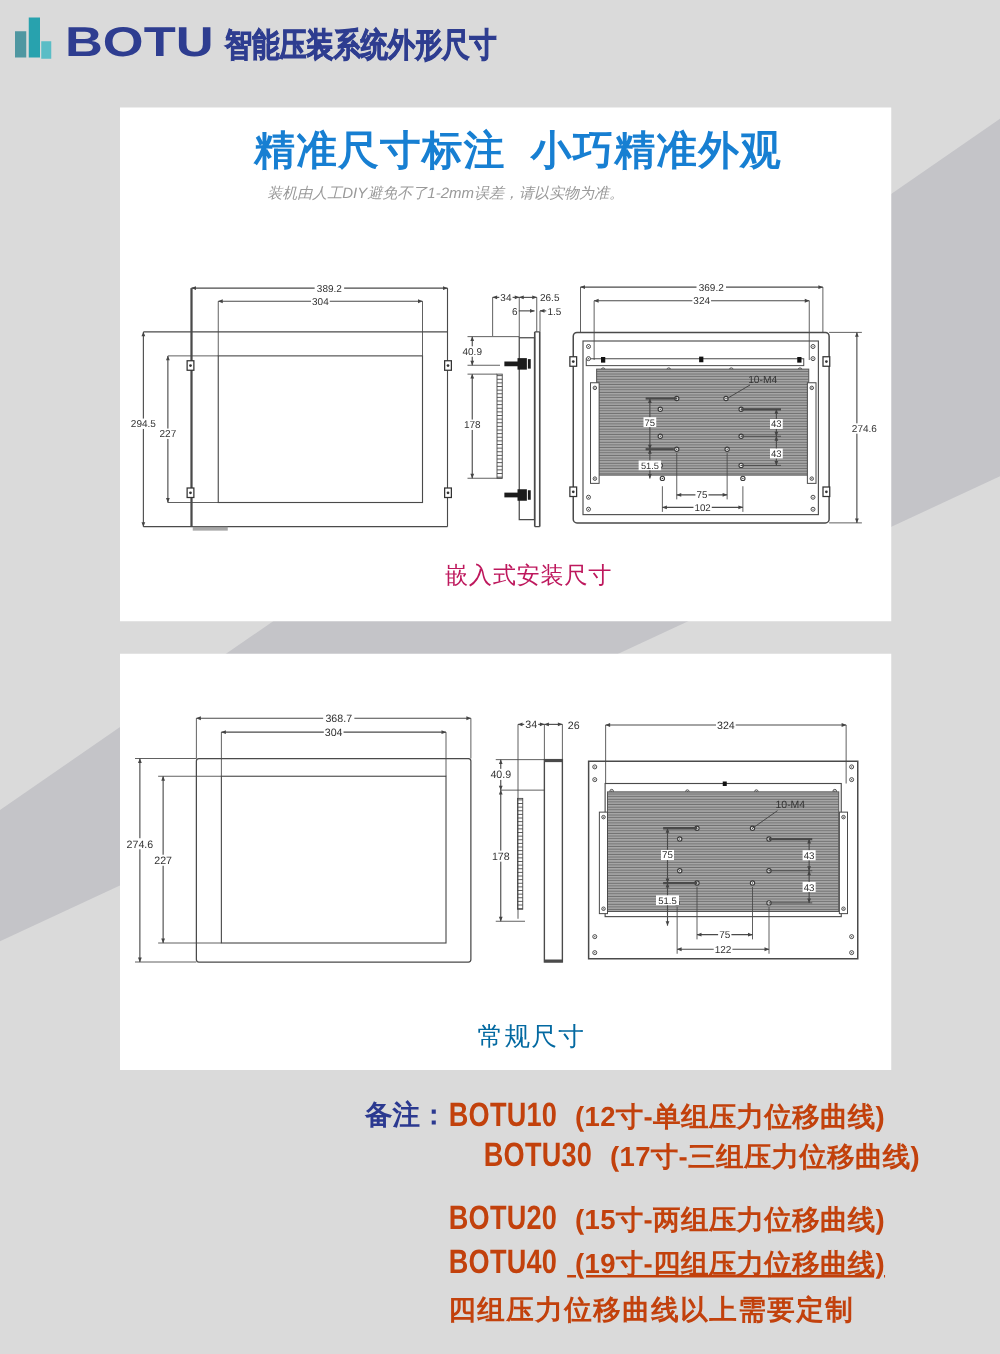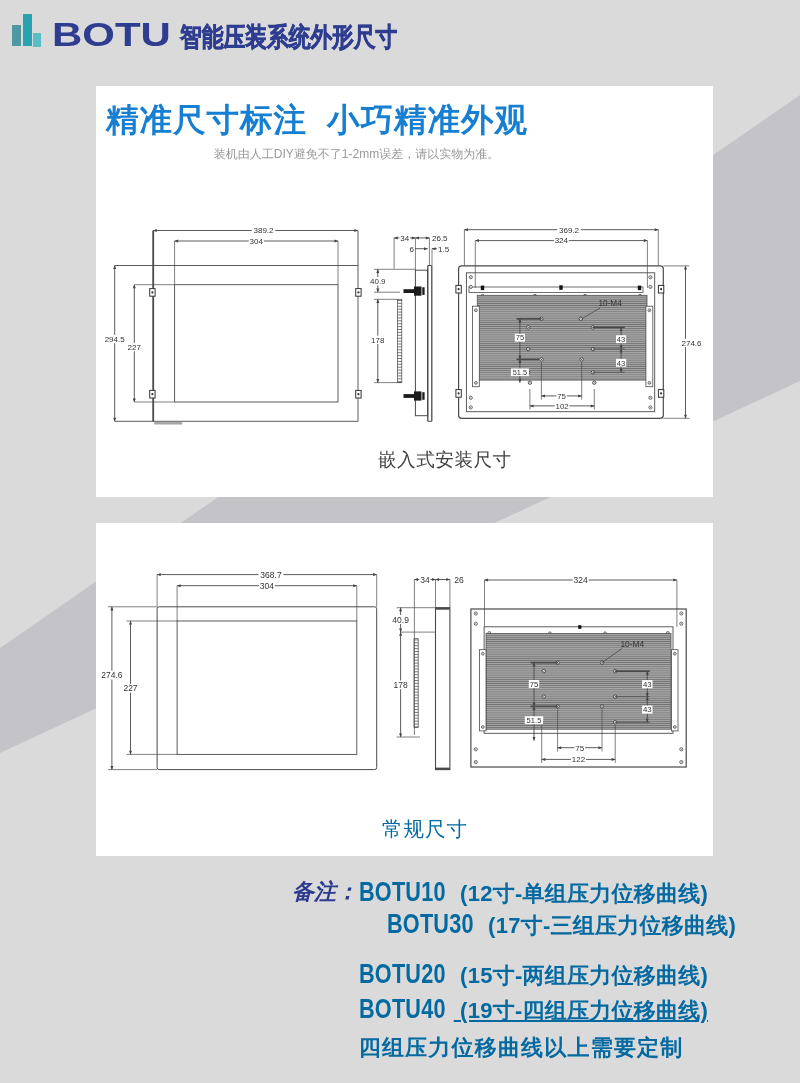--- a/index.html
+++ b/index.html
@@ -1,47 +1,47 @@
 <!DOCTYPE html>
 <html><head><meta charset="utf-8">
 <style>
 html,body{margin:0;padding:0;}
 body{width:800px;height:1083px;position:relative;overflow:hidden;
   font-family:"Liberation Sans",sans-serif;background:#dadada;}
 .abs{position:absolute;}
 svg text{font-family:"Liberation Sans",sans-serif;}
-.nl{left:358.7px;font-size:22px;font-weight:bold;color:#0369a1;white-space:nowrap;letter-spacing:0.25px;}
+.nl{left:358.7px;font-size:22px;font-weight:bold;color:#c2410c;white-space:nowrap;letter-spacing:0.25px;}
 .lat{display:inline-block;font-size:27px;transform:scaleX(0.803);transform-origin:0 50%;margin-right:-13px;vertical-align:baseline;}
 </style></head><body>
 
 <svg class="abs" style="left:0;top:0" width="800" height="1083" viewBox="0 0 800 1083">
   <polygon points="0,648 800,95 800,381 0,753" fill="#c4c4c8"></polygon>
 </svg>
 
 <div class="abs" style="left:12.4px;top:24.6px;width:8.5px;height:21.9px;background:#4f97a1"></div>
 
 <div class="abs" style="left:22.8px;top:13.6px;width:8.8px;height:32.9px;background:#28a2ae"></div>
 
 <div class="abs" style="left:32.6px;top:33.2px;width:8.1px;height:14.2px;background:#5abdc6"></div>
 
 <div class="abs" style="left:52px;top:17.5px;font-weight:bold;color:#2e3d90;white-space:nowrap;line-height:1;"><span style="display:inline-block;font-size:33.3px;transform:scaleX(1.26);transform-origin:0 50%;margin-right:33.8px;vertical-align:baseline;">BOTU</span><span style="display:inline-block;font-size:26.5px;transform:scaleX(0.82);transform-origin:0 50%;vertical-align:baseline;-webkit-text-stroke:0.7px #2e3d90;">智能压装系统外形尺寸</span></div>
 
 <div class="abs" style="left:96px;top:86px;width:617px;height:411px;background:#ffffff;"></div>
 
-<div class="abs" style="left:106px;top:103px;width:617px;text-align:left;font-size:32.5px;font-weight:bold;color:#177fd2;letter-spacing:1.0px;line-height:1.05;">精准尺寸标注&nbsp;&nbsp;小巧精准外观</div>
-
-<div class="abs" style="left:96px;top:145.5px;width:521px;text-align:center;font-size:12px;color:#999;">装机由人工DIY避免不了1-2mm误差，请以实物为准。</div>
-
-<div class="abs" style="left:356px;top:447px;font-size:18.6px;color:#404040;letter-spacing:0.5px;margin-left:22px;">嵌入式安装尺寸</div>
+<div class="abs" style="left:106px;top:103px;width:617px;text-align:center;font-size:32.5px;font-weight:bold;color:#177fd2;letter-spacing:1.0px;line-height:1.05;">精准尺寸标注&nbsp;&nbsp;小巧精准外观</div>
+
+<div class="abs" style="left:96px;top:145.5px;width:521px;text-align:center;font-size:12px;color:#999;font-style:italic;">装机由人工DIY避免不了1-2mm误差，请以实物为准。</div>
+
+<div class="abs" style="left:356px;top:447px;font-size:18.6px;color:#be185d;letter-spacing:0.5px;">嵌入式安装尺寸</div>
 
 <div class="abs" style="left:96px;top:523px;width:617px;height:333px;background:#ffffff;"></div>
 
 <div class="abs" style="left:382px;top:815px;font-size:20.5px;color:#0369a1;letter-spacing:1px;">常规尺寸</div>
 
-<div class="abs" style="left:292px;top:876.7px;font-size:22px;font-weight:bold;color:#2b3990;font-style:italic;">备注：</div>
+<div class="abs" style="left:292px;top:876.7px;font-size:22px;font-weight:bold;color:#2b3990;">备注：</div>
 
 <div class="abs nl" style="top:876.7px;"><span class="lat">BOTU10</span> (12寸-单组压力位移曲线)</div>
 
 <div class="abs nl" style="top:959px;"><span class="lat">BOTU20</span> (15寸-两组压力位移曲线)</div>
 
 <div class="abs nl" style="top:909px;margin-left:28px;"><span class="lat">BOTU30</span> (17寸-三组压力位移曲线)</div>
 
 <div class="abs nl" style="top:993.7px;text-decoration:underline;"><span class="lat">BOTU40</span> (19寸-四组压力位移曲线)</div>
 
 <div class="abs nl" style="top:1032.7px;letter-spacing:1.2px;font-family:Liberation Serif, serif;">四组压力位移曲线以上需要定制</div>

